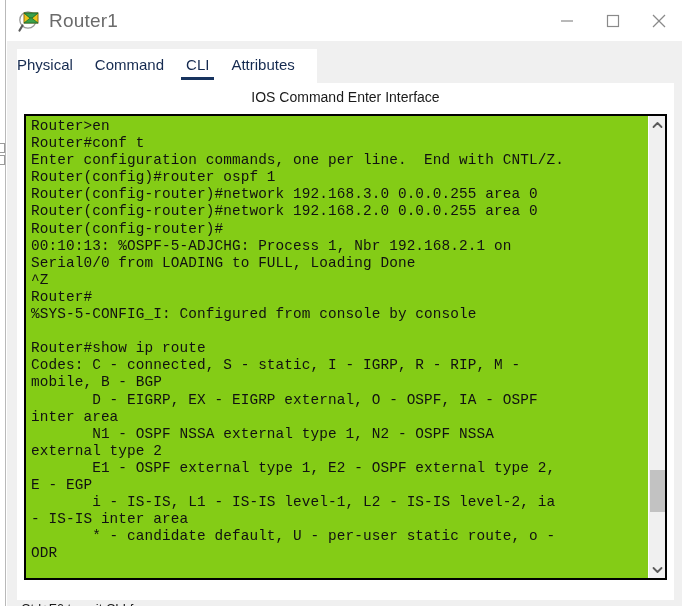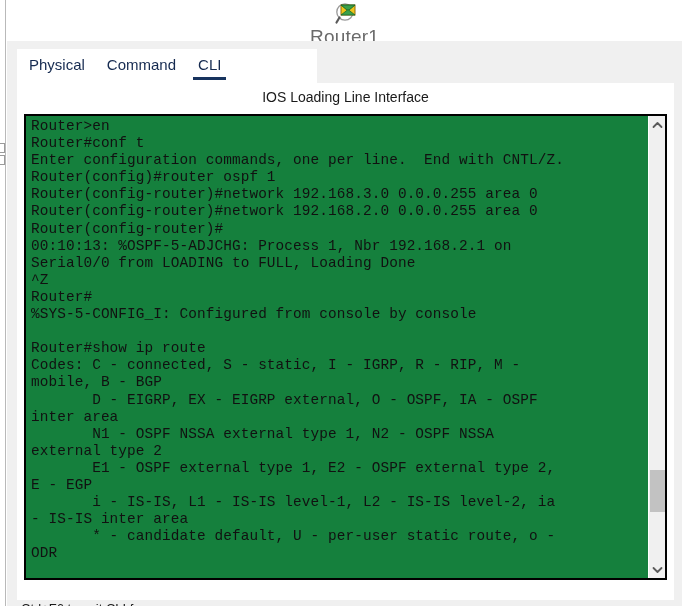--- a/index.html
+++ b/index.html
@@ -59,21 +59,20 @@
   
   .titlebar {
     position: absolute;
     left: 7px;
     top: 0;
     right: 0;
     height: 41px;
     background: #ffffff;
     display: flex;
     align-items: center;
-    flex-direction: column;
   }
   .title-icon {
     width: 26px;
     height: 26px;
     margin-left: 10px;
     margin-right: 6px;
     position: relative;
     flex: none;
   }
   .title-text {
@@ -118,21 +117,21 @@
   }
   .tab {
     position: relative;
     font-size: 15px;
     color: #152a50;
     padding: 7px 0 6px 0;
     margin-right: 22px;
     font-family: "Liberation Sans", sans-serif;
     white-space: nowrap;
   }
-  .tab:first-child { margin-left: 12px; }
+  .tab:first-child { }
   .tab.active::after {
     content: "";
     position: absolute;
     left: -5px;
     right: -5px;
     bottom: -1px;
     height: 3px;
     background: #17335e;
   }
 
@@ -155,21 +154,21 @@
 
   
   .terminal-wrap {
     position: absolute;
     left: 7px;
     top: 31px;
     width: 643px;
     height: 466px;
     border: 2px solid #000000;
     box-sizing: border-box;
-    background: #15803d;
+    background: #84cc16;
     display: flex;
   }
   .terminal {
     flex: 1;
     padding: 2px 0 0 5px;
     font-family: "Liberation Mono", "DejaVu Sans Mono", monospace;
     font-size: 14.4px;
     line-height: 17.1px;
     color: #111111;
     white-space: pre;
@@ -281,24 +280,25 @@
       </div>
     </div>
   </div>
 
   <div class="panel">
 
     <div class="tabstrip">
       <div class="tab"><span>Physical</span></div>
       <div class="tab"><span>Command</span></div>
       <div class="tab active"><span>CLI</span></div>
+      <div class="tab"><span>Attributes</span></div>
     </div>
 
     <div class="content-card">
-      <div class="card-heading">IOS Loading Line Interface</div>
+      <div class="card-heading">IOS Command Enter Interface</div>
 
       <div class="terminal-wrap">
         <div class="terminal"><span class="ln">Router&gt;en</span><span class="ln">Router#conf t</span><span class="ln">Enter configuration commands, one per line.  End with CNTL/Z.</span><span class="ln">Router(config)#router ospf 1</span><span class="ln">Router(config-router)#network 192.168.3.0 0.0.0.255 area 0</span><span class="ln">Router(config-router)#network 192.168.2.0 0.0.0.255 area 0</span><span class="ln">Router(config-router)#</span><span class="ln">00:10:13: %OSPF-5-ADJCHG: Process 1, Nbr 192.168.2.1 on</span><span class="ln">Serial0/0 from LOADING to FULL, Loading Done</span><span class="ln">^Z</span><span class="ln">Router#</span><span class="ln">%SYS-5-CONFIG_I: Configured from console by console</span><span class="ln"></span><span class="ln">Router#show ip route</span><span class="ln">Codes: C - connected, S - static, I - IGRP, R - RIP, M -</span><span class="ln">mobile, B - BGP</span><span class="ln">       D - EIGRP, EX - EIGRP external, O - OSPF, IA - OSPF</span><span class="ln">inter area</span><span class="ln">       N1 - OSPF NSSA external type 1, N2 - OSPF NSSA</span><span class="ln">external type 2</span><span class="ln">       E1 - OSPF external type 1, E2 - OSPF external type 2,</span><span class="ln">E - EGP</span><span class="ln">       i - IS-IS, L1 - IS-IS level-1, L2 - IS-IS level-2, ia</span><span class="ln">- IS-IS inter area</span><span class="ln">       * - candidate default, U - per-user static route, o -</span><span class="ln">ODR</span></div>
         <div class="scrollbar">
           <div class="sb-arrow up">
             <svg width="11" height="8" viewBox="0 0 11 8">
                 <polyline points="1.5,6 5.5,2 9.5,6" fill="none" stroke="#5a5a5a" stroke-width="1.8" stroke-linecap="round" stroke-linejoin="round"></polyline>
               </svg>
           </div>
           <div class="sb-thumb"></div>

